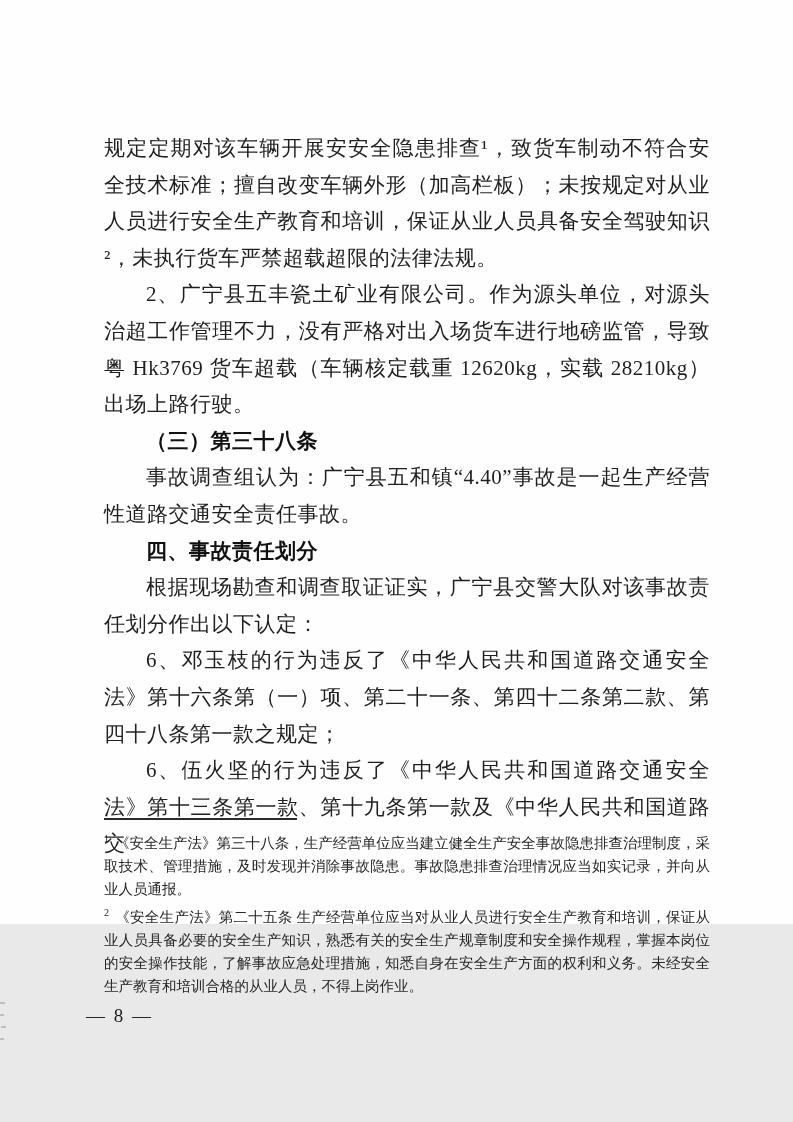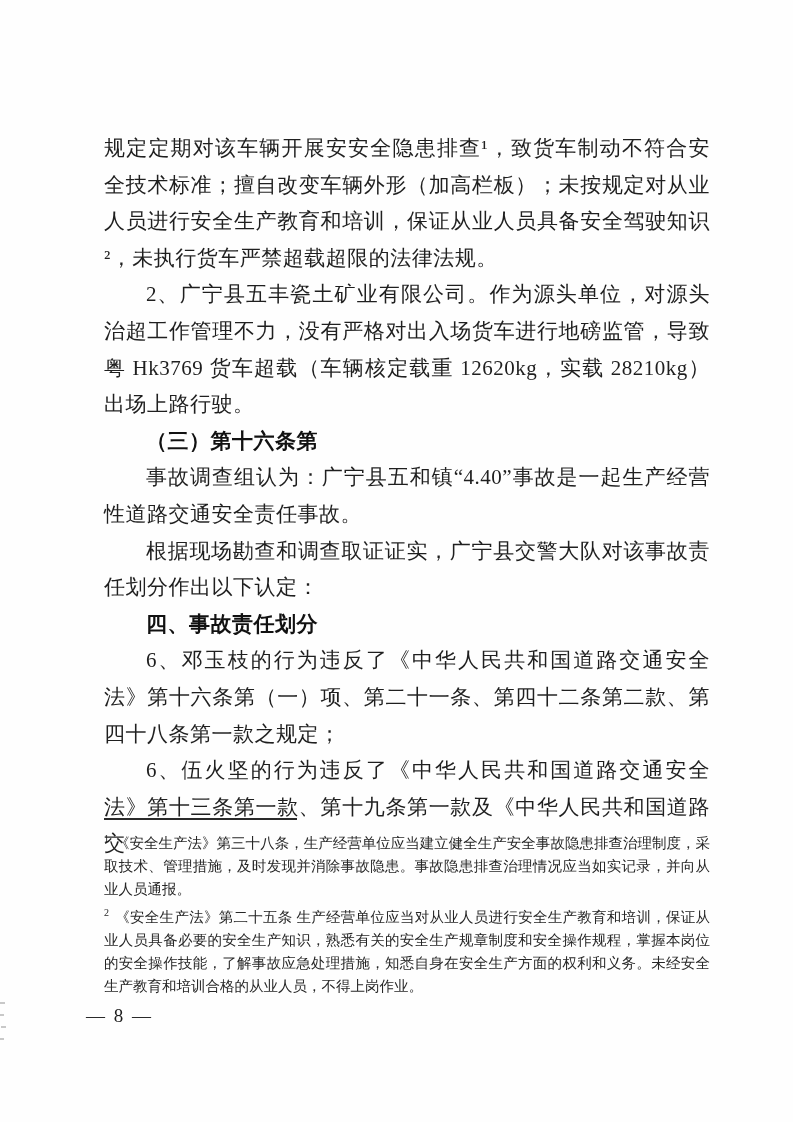--- a/index.html
+++ b/index.html
@@ -4,21 +4,21 @@
 <style>
   html,body{margin:0;padding:0;}
   body{
     width:793px;height:1122px;
     background:#e9e9e9;
     font-family:"Liberation Serif","DejaVu Serif",serif;
     overflow:hidden;
   }
   .page{
     position:relative;
-    width:793px;height:1122px;
+    width:793px;height:924px;
     background:#fefefe;
     color:#1f1f1f;
     box-sizing:border-box;
   }
   .body-text{
     position:absolute;
     left:104px;top:130px;width:606px;
     font-size:21px;
     line-height:36.6px;
     text-align:justify;
@@ -70,24 +70,24 @@
   .a4{left:0;top:1038px;width:4px;height:2px;}
 </style>
 </head>
 <body>
 
 <div class="page">
 
   <div class="body-text">
     <p class="para">规定定期对该车辆开展安安全隐患排查¹，致货车制动不符合安全技术标准；擅自改变车辆外形（加高栏板）；未按规定对从业人员进行安全生产教育和培训，保证从业人员具备安全驾驶知识²，未执行货车严禁超载超限的法律法规。</p>
     <p class="para indent">2、广宁县五丰瓷土矿业有限公司。作为源头单位，对源头治超工作管理不力，没有严格对出入场货车进行地磅监管，导致粤 Hk3769 货车超载（车辆核定载重 12620kg，实载 28210kg）出场上路行驶。</p>
-    <p class="para indent heading">（三）第十六条第</p>
+    <p class="para indent heading">（三）第三十八条</p>
     <p class="para indent">事故调查组认为：广宁县五和镇“4.40”事故是一起生产经营性道路交通安全责任事故。</p>
+    <p class="para indent heading">四、事故责任划分</p>
     <p class="para indent">根据现场勘查和调查取证证实，广宁县交警大队对该事故责任划分作出以下认定：</p>
-    <p class="para indent heading">四、事故责任划分</p>
     <p class="para indent">6、邓玉枝的行为违反了《中华人民共和国道路交通安全法》第十六条第（一）项、第二十一条、第四十二条第二款、第四十八条第一款之规定；</p>
     <p class="para indent">6、伍火坚的行为违反了《中华人民共和国道路交通安全法》第十三条第一款、第十九条第一款及《中华人民共和国道路交</p>
   </div>
 
   <div class="footnote-area">
     <div class="footnote-divider"></div>
     <p class="footnote"><sup>1</sup><span>《安全生产法》第三十八条，生产经营单位应当建立健全生产安全事故隐患排查治理制度，采取技术、管理措施，及时发现并消除事故隐患。事故隐患排查治理情况应当如实记录，并向从业人员通报。</span></p>
     <p class="footnote"><sup>2</sup><span>《安全生产法》第二十五条 生产经营单位应当对从业人员进行安全生产教育和培训，保证从业人员具备必要的安全生产知识，熟悉有关的安全生产规章制度和安全操作规程，掌握本岗位的安全操作技能，了解事故应急处理措施，知悉自身在安全生产方面的权利和义务。未经安全生产教育和培训合格的从业人员，不得上岗作业。</span></p>
   </div>
 

